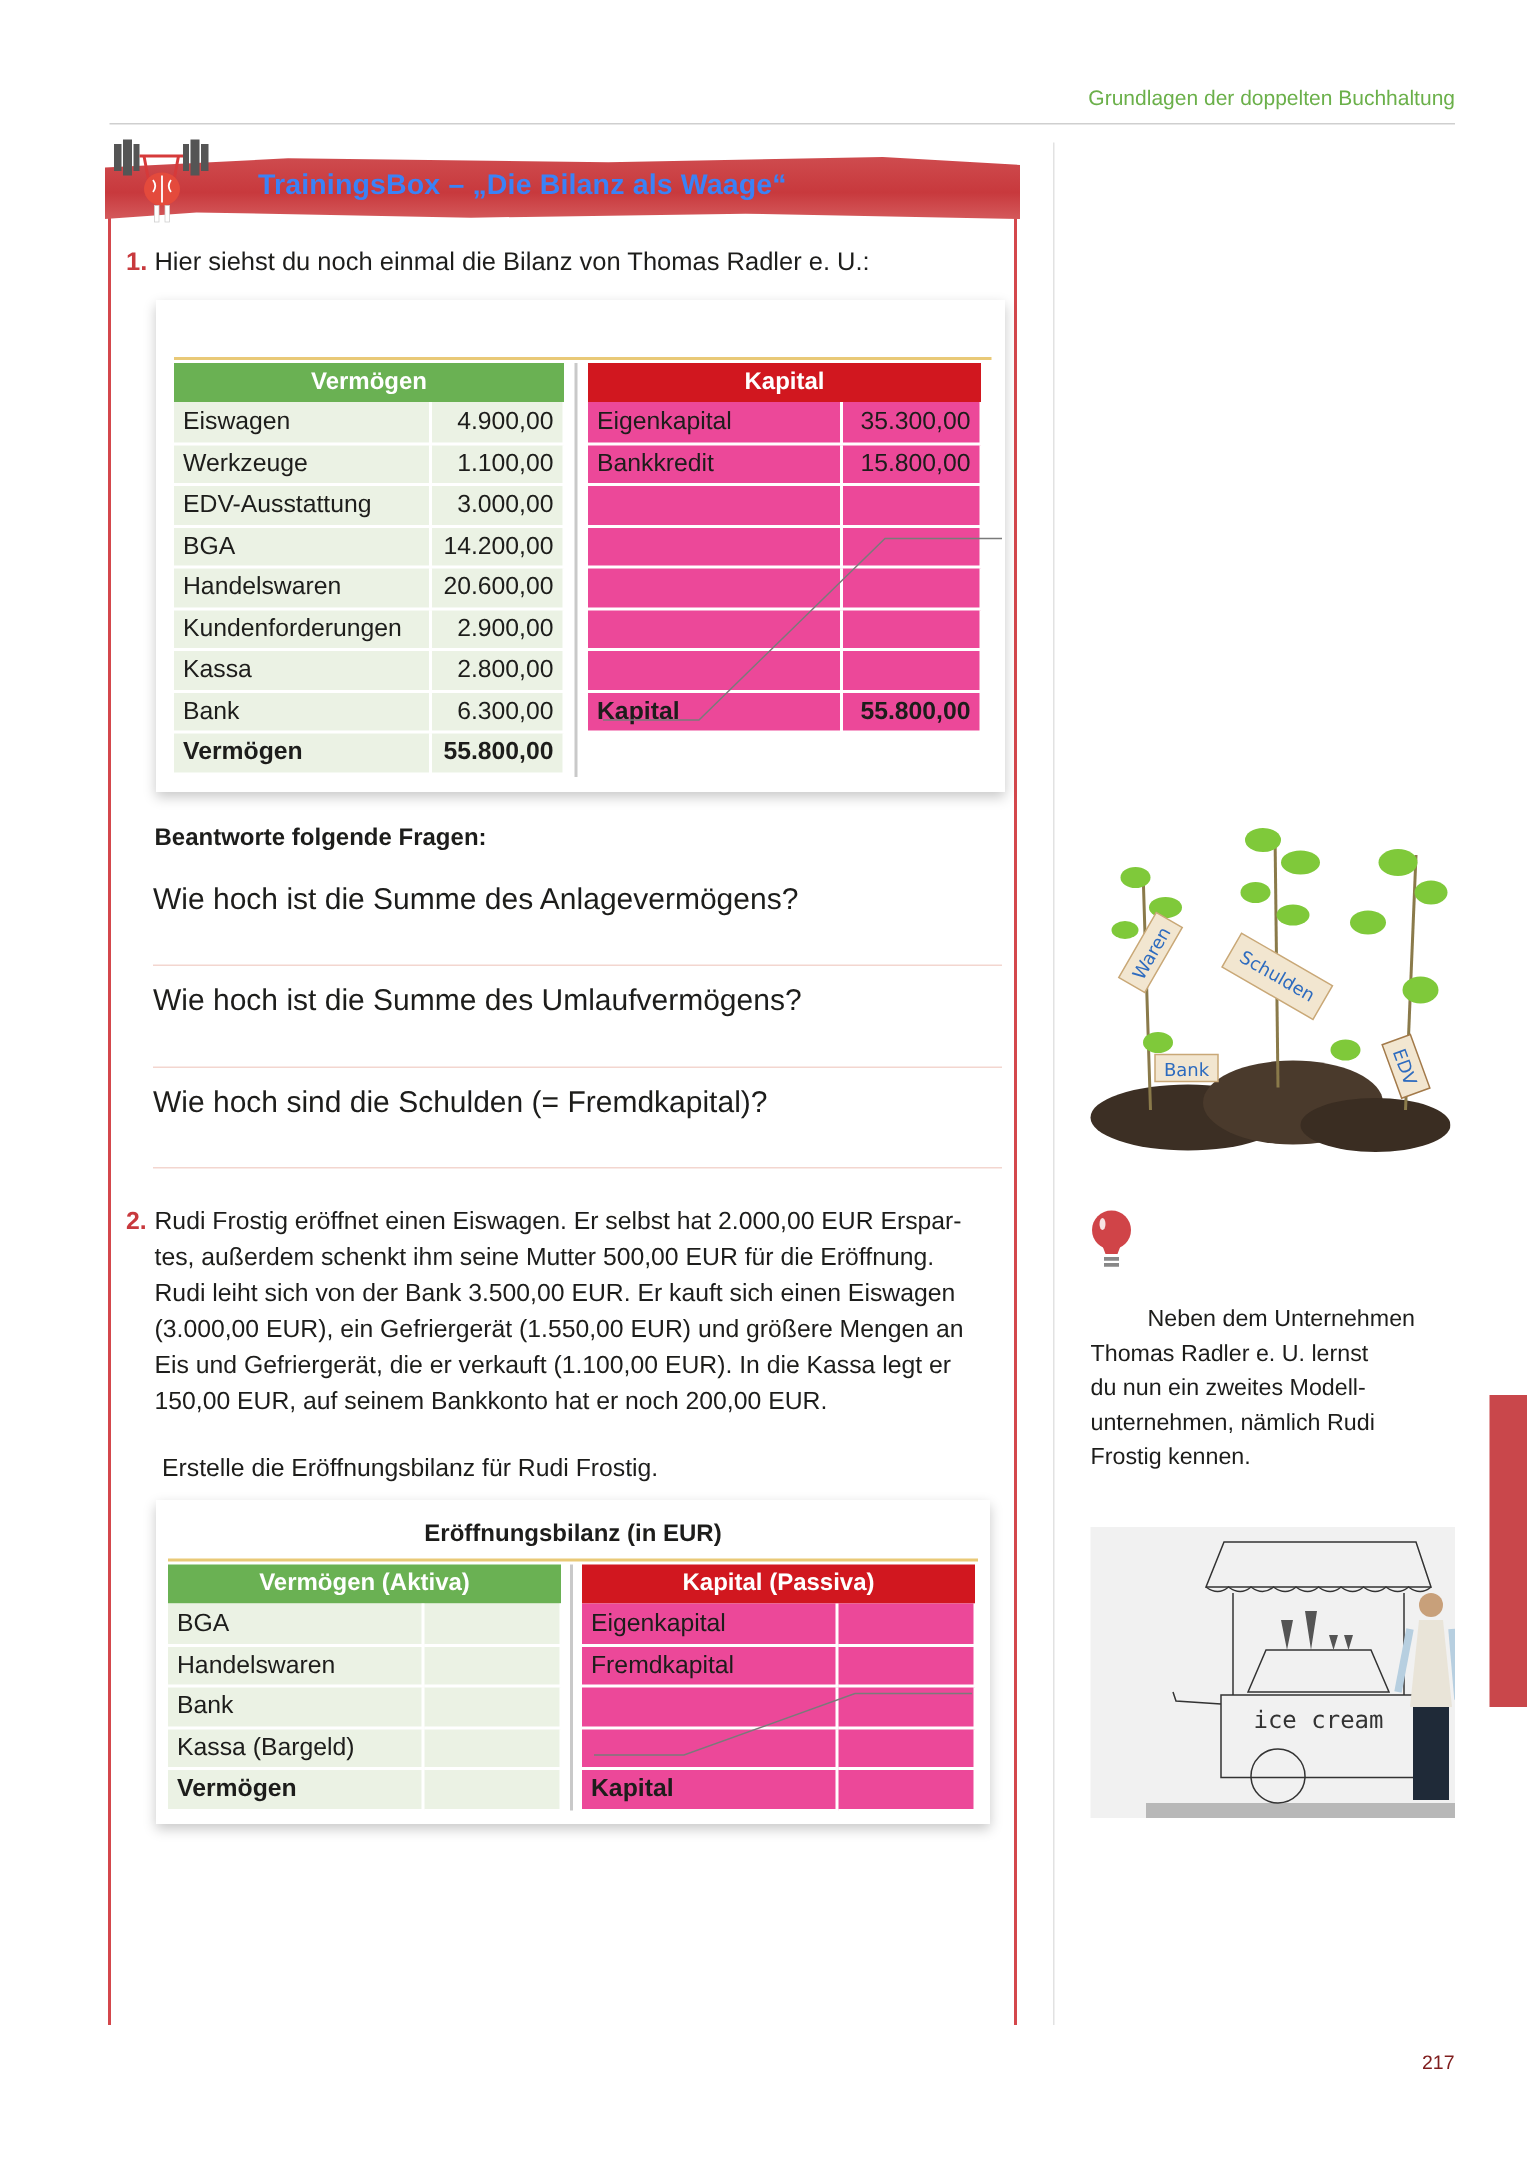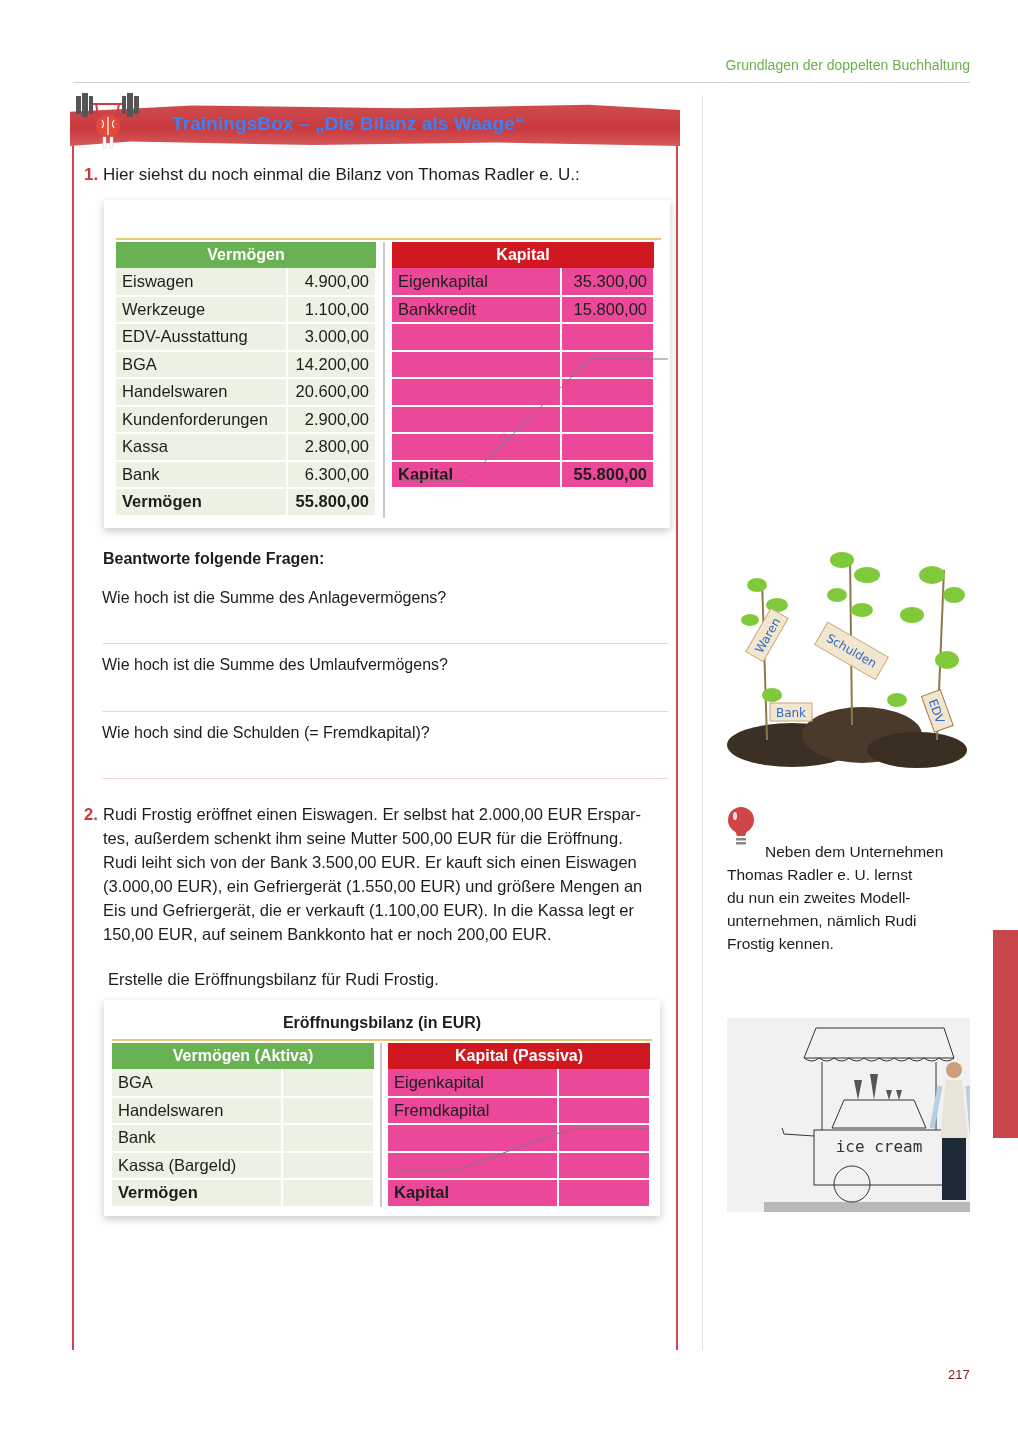--- a/index.html
+++ b/index.html
@@ -36,31 +36,31 @@
   .tbl.green th { background: #6ab153; }
   .tbl.green td { background: #ebf2e4; }
   .tbl.red th { background: #d1171f; }
   .tbl.red td { background: #ec4899; }
   .tbl td.amount { text-align: right; }
   .tbl tr.total td { font-weight: bold; border-top: 2px solid #8a8a8a; }
   .vsep { position: absolute; width: 2px; background: #c9c9c9; }
   .placeholder-line { position: absolute; overflow: visible; }
 
   .questions-heading { position: absolute; left: 103px; top: 550px; font-size: 16px; font-weight: bold; }
-  .question { position: absolute; left: 102px; font-size: 16px; }
+  .question { position: absolute; left: 102px; font-size: 20px; }
   .answer-line { position: absolute; left: 102px; width: 566px; height: 1px; background: #f3d6cf; }
 
   .task2 { position: absolute; left: 84px; top: 802px; width: 585px; font-size: 16.5px; line-height: 24px; }
   .task2 .num { position: absolute; left: 0; top: 0; }
   .task2 .body { padding-left: 19px; }
   .task2-instr { position: absolute; left: 108px; top: 970px; font-size: 16.5px; }
 
   .plants-photo { position: absolute; left: 722px; top: 540px; width: 245px; height: 230px; }
   .tip-icon { position: absolute; left: 726px; top: 806px; width: 30px; height: 42px; }
-  .tip-text { position: absolute; left: 727px; top: 840px; width: 245px; font-size: 15.5px; line-height: 23px; color: #1d1d1b; }
+  .tip-text { position: absolute; left: 727px; top: 868px; width: 245px; font-size: 15.5px; line-height: 23px; color: #1d1d1b; }
   .tip-text .indent { display: inline-block; width: 38px; }
   .icecream-photo { position: absolute; left: 727px; top: 1018px; width: 243px; height: 194px; background: #f1f1f1; overflow: hidden; padding-left: 37px; }
 
   .side-tab { position: absolute; left: 993px; top: 930px; width: 25px; height: 208px; background: #c9474b; }
   .page-number { position: absolute; left: 948px; top: 1367px; font-size: 13px; color: #7f1d1d; }
 </style>
 </head>
 <body>
 
 <div class="header-chapter">Grundlagen der doppelten Buchhaltung</div>

